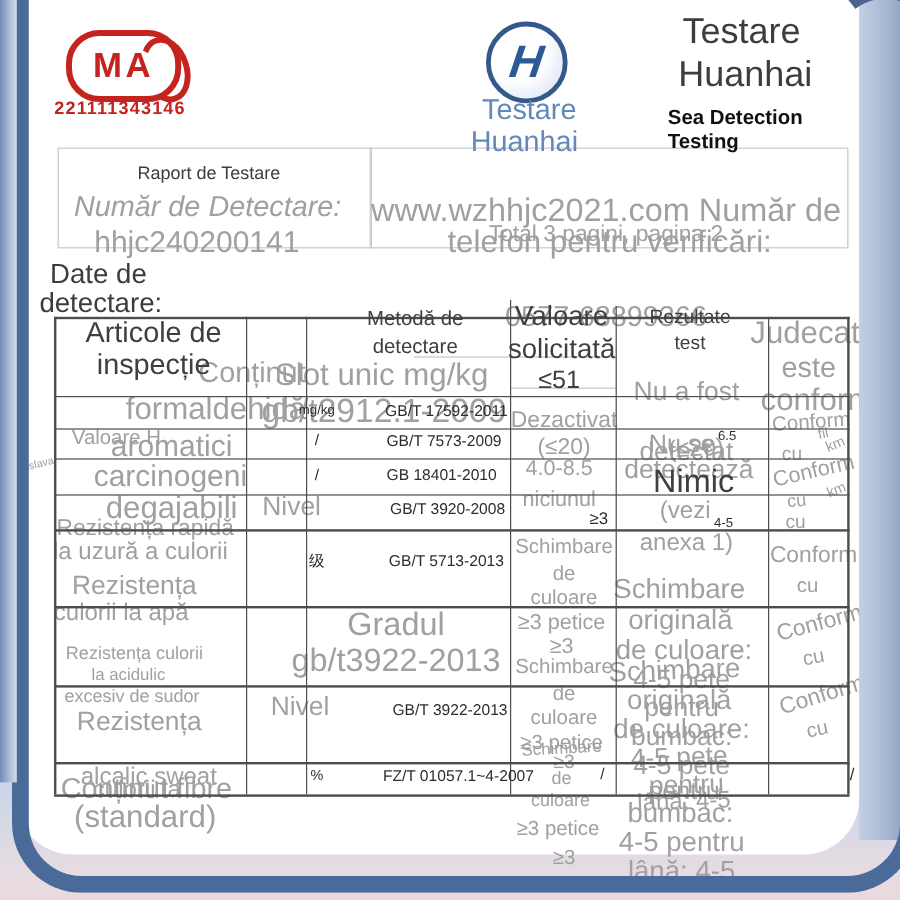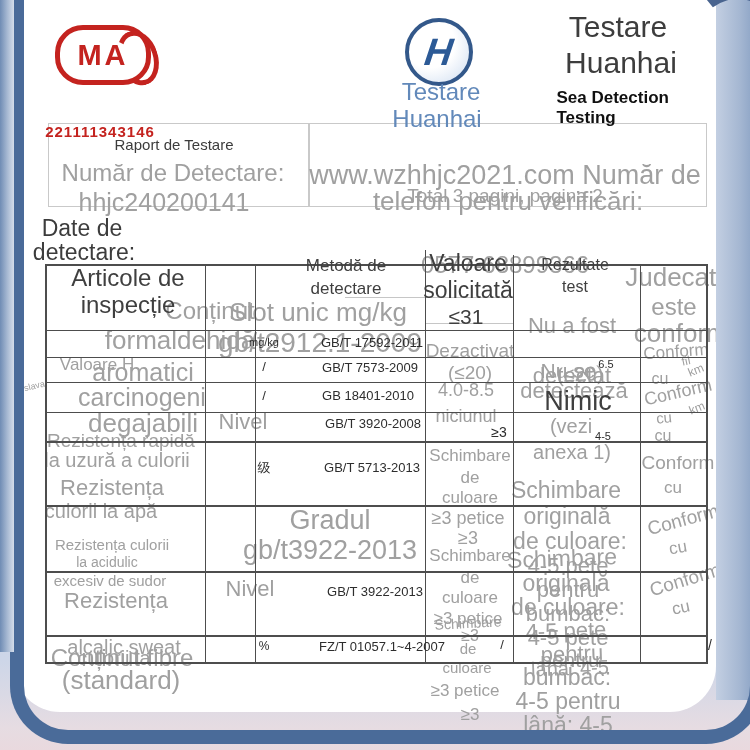--- a/index.html
+++ b/index.html
@@ -46,21 +46,21 @@
     border:5px solid var(--cma-red,#c4231f);border-radius:28px;
     display:flex;align-items:center;justify-content:center;
   }
   .cma-letters{font-size:29px;font-weight:bold;color:var(--cma-red,#c4231f);letter-spacing:3px;}
   .cma-c{
     position:absolute;left:118px;top:30px;width:30px;height:46px;z-index:5;
     border:5px solid var(--cma-red,#c4231f);border-radius:50%;
     border-left-color:transparent;transform:rotate(-18deg);background:transparent;
   }
   .cma-number{position:absolute;left:100px;top:82px;transform:translateX(-50%);
-    color:var(--cma-red,#c4231f);font-size:15px;font-weight:bold;letter-spacing:1px;z-index:4;margin-top:41px;}
+    color:var(--cma-red,#c4231f);font-size:15px;font-weight:bold;letter-spacing:1px;z-index:4;}
   .blue-logo{
     position:absolute;left:405px;top:18px;width:60px;height:60px;z-index:4;
     border:4px solid #33588a;border-radius:50%;
     background:radial-gradient(circle at 35% 35%,#ffffff 45%,#cddcf0);
     display:flex;align-items:center;justify-content:center;
   }
   .blue-logo span{font-size:38px;font-weight:900;font-style:italic;color:#2c5a96;transform:skewX(-8deg);}
   .logo-cap{position:absolute;transform:translateX(-50%);color:var(--caption-blue,#6289ba);font-size:24px;z-index:4;}
   .org-line{position:absolute;transform:translateX(-50%);color:#3d3d3d;font-size:30px;z-index:4;}
   .org-sub{position:absolute;transform:translateX(-50%);color:#101010;font-size:17px;font-weight:bold;z-index:4;}
@@ -89,21 +89,21 @@
   <div class="logo-cap" style="left:437px;top:105px;">Huanhai</div>
 
   <div class="org-line" style="left:618px;top:10px;">Testare</div>
   <div class="org-line" style="left:621px;top:46px;">Huanhai</div>
   <div class="org-sub" style="left:621px;top:88px;">Sea Detection Testing</div>
 
   <div class="hdr-box" style="left:48px;top:123px;width:260px;height:82px;"></div>
   <div class="hdr-box" style="left:308px;top:123px;width:397px;height:82px;"></div>
 
   <div class="static-text" style="left:174px;top:137px;font-size:15px;color:#3c3c3c;z-index:4;">Raport de Testare</div>
-  <div class="static-text c-g" style="left:173px;top:160px;font-size:24px;z-index:2;">Număr de Detectare:</div>
+  <div class="static-text c-g" style="left:173px;top:160px;font-size:24px;z-index:2;font-style:italic;">Număr de Detectare:</div>
   <div class="static-text c-g" style="left:164px;top:189px;font-size:25px;z-index:2;">hhjc240200141</div>
 
   <div class="static-text c-g" style="left:505px;top:161px;font-size:27px;z-index:2;">www.wzhhjc2021.com Număr de</div>
   <div class="static-text c-g" style="left:505px;top:186px;font-size:19px;z-index:2;">Total 3 pagini, pagina 2</div>
   <div class="static-text c-g" style="left:508px;top:188px;font-size:26px;z-index:2;">telefon pentru verificări:</div>
   <div class="static-text c-g" style="left:505px;top:214px;font-size:24px;z-index:2;margin-top:38px;">0577-68899366</div>
 
   <div class="static-text" style="left:82px;top:216px;font-size:23px;color:#3c3c3c;z-index:4;">Date de</div>
   <div class="static-text" style="left:84px;top:240px;font-size:23px;color:#3c3c3c;z-index:4;">detectare:</div>
 
@@ -129,21 +129,21 @@
     <div class="gl light" style="left:425px;top:323px;width:88px;height:1px;"></div>
   </div>
 
   <div id="float-layer">
       <span class="ft c-d" style="left: 128px; top: 266px; font-size: 24px; transform: translateX(-50%);">Articole de</span>
       <span class="ft c-d" style="left: 128px; top: 293px; font-size: 24px; transform: translateX(-50%);">inspecție</span>
       <span class="ft c-d" style="left: 346px; top: 257px; font-size: 17px; transform: translateX(-50%);">Metodă de</span>
       <span class="ft c-d" style="left: 346px; top: 280px; font-size: 17px; transform: translateX(-50%);">detectare</span>
       <span class="ft c-d" style="left: 468px; top: 252px; font-size: 23px; transform: translateX(-50%);">Valoare</span>
       <span class="ft c-d" style="left: 468px; top: 279px; font-size: 23px; transform: translateX(-50%);">solicitată</span>
-      <span class="ft c-d" style="left: 466px; top: 306px; font-size: 21px; transform: translateX(-50%);">≤31</span>
+      <span class="ft c-d" style="left: 466px; top: 306px; font-size: 21px; transform: translateX(-50%);">≤51</span>
       <span class="ft c-d" style="left: 575px; top: 257px; font-size: 16px; transform: translateX(-50%);">Rezultate</span>
       <span class="ft c-d" style="left: 575px; top: 279px; font-size: 16px; transform: translateX(-50%);">test</span>
       <span class="ft c-g" style="left: 678px; top: 264px; font-size: 26px; transform: translateX(-50%);">Judecata</span>
       <span class="ft c-g" style="left: 674px; top: 295px; font-size: 24px; transform: translateX(-50%);">este</span>
       <span class="ft c-g" style="left: 688px; top: 320px; font-size: 26px; transform: translateX(-50%);">conformă</span>
       <span class="ft c-g" style="left: 210px; top: 299px; font-size: 24px; transform: translateX(-50%);">Conținut</span>
       <span class="ft c-g" style="left: 180px; top: 327px; font-size: 26px; transform: translateX(-50%);">formaldehidă</span>
       <span class="ft c-g" style="left: 318px; top: 299px; font-size: 26px; transform: translateX(-50%);">Slot unic mg/kg</span>
       <span class="ft c-g" style="left: 320px; top: 328px; font-size: 28px; transform: translateX(-50%);">gb/t2912.1-2009</span>
       <span class="ft c-s" style="left: 232px; top: 337px; font-size: 11px; transform: translateX(-50%);">mg/kg</span>

